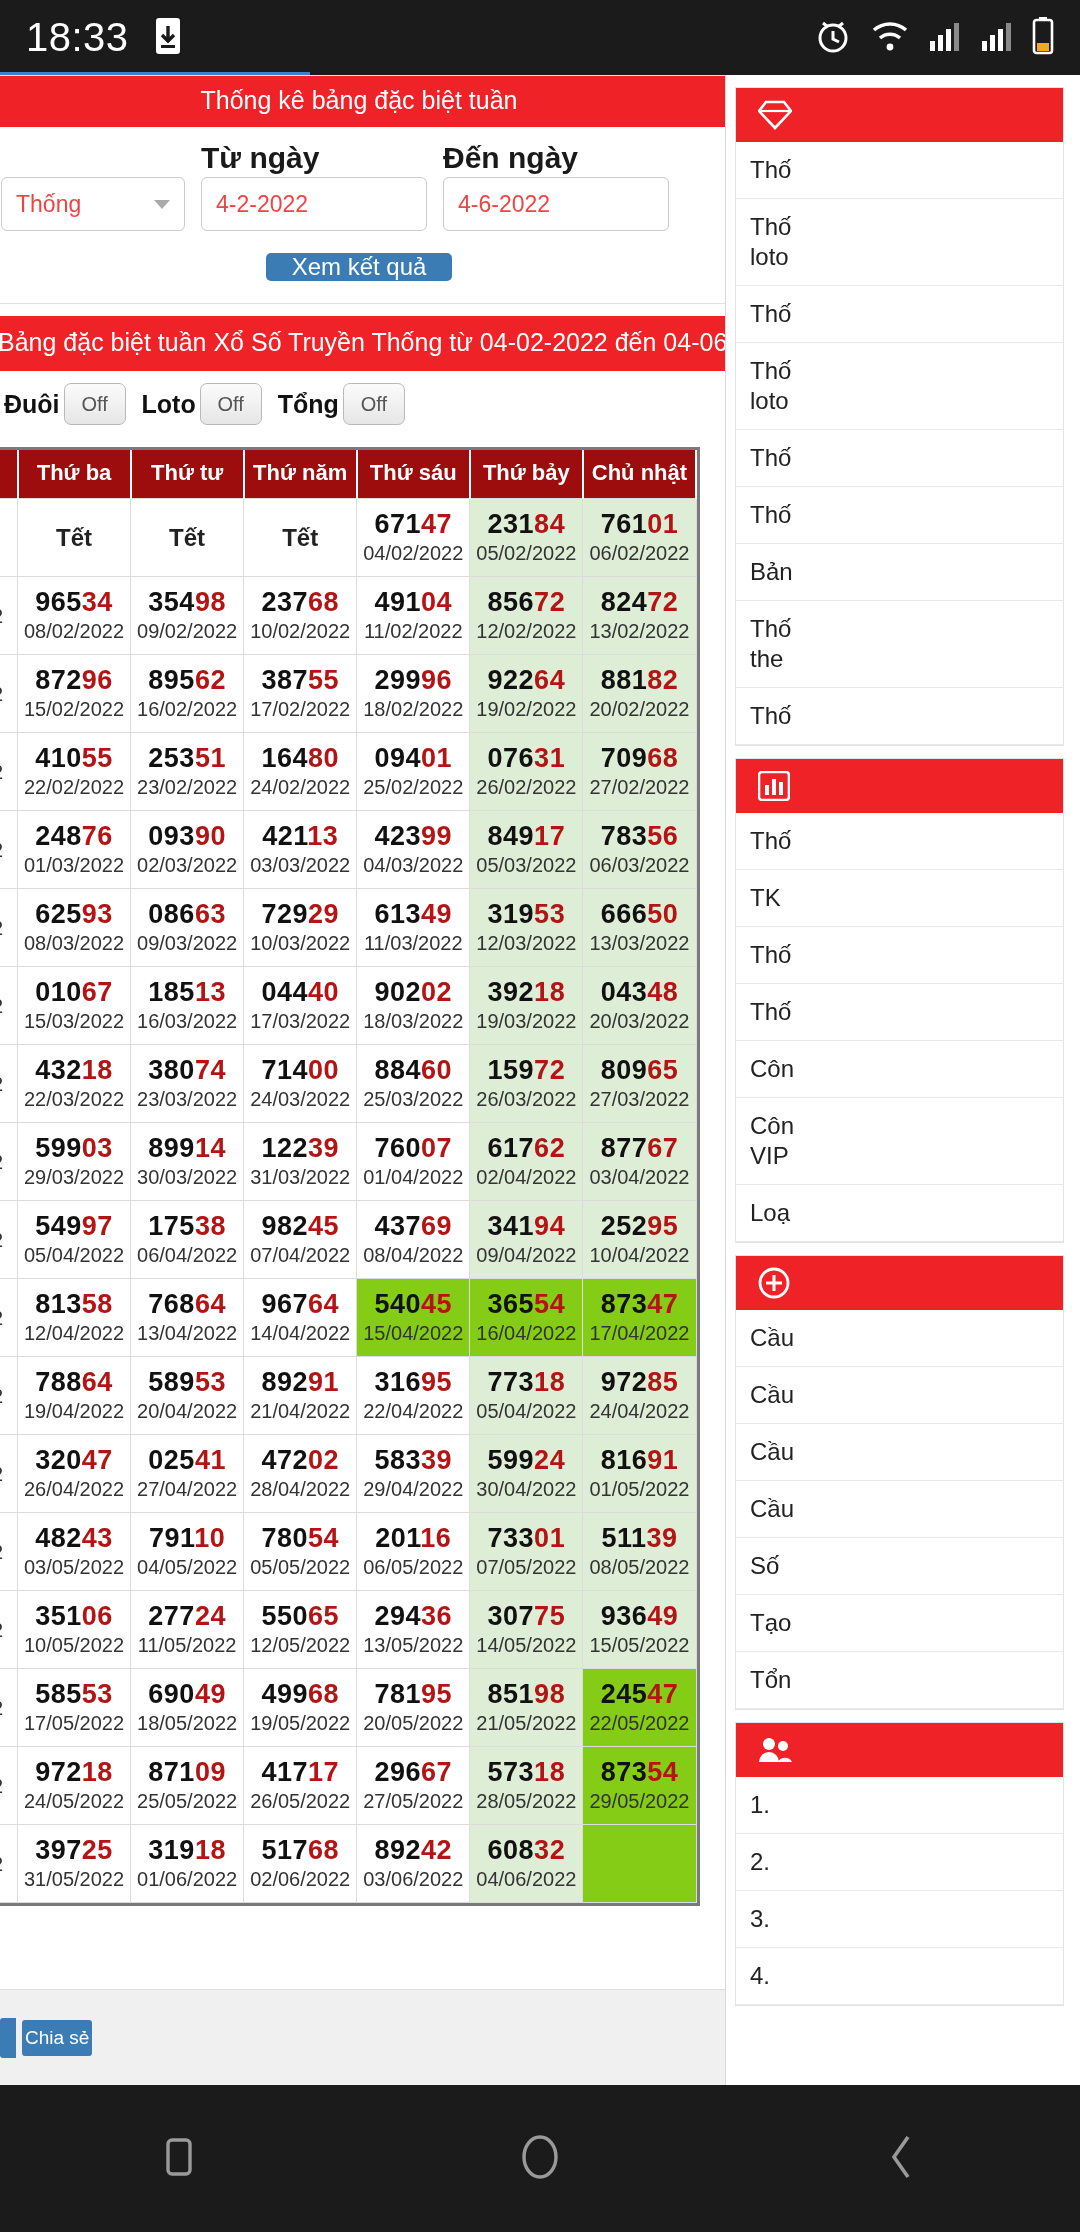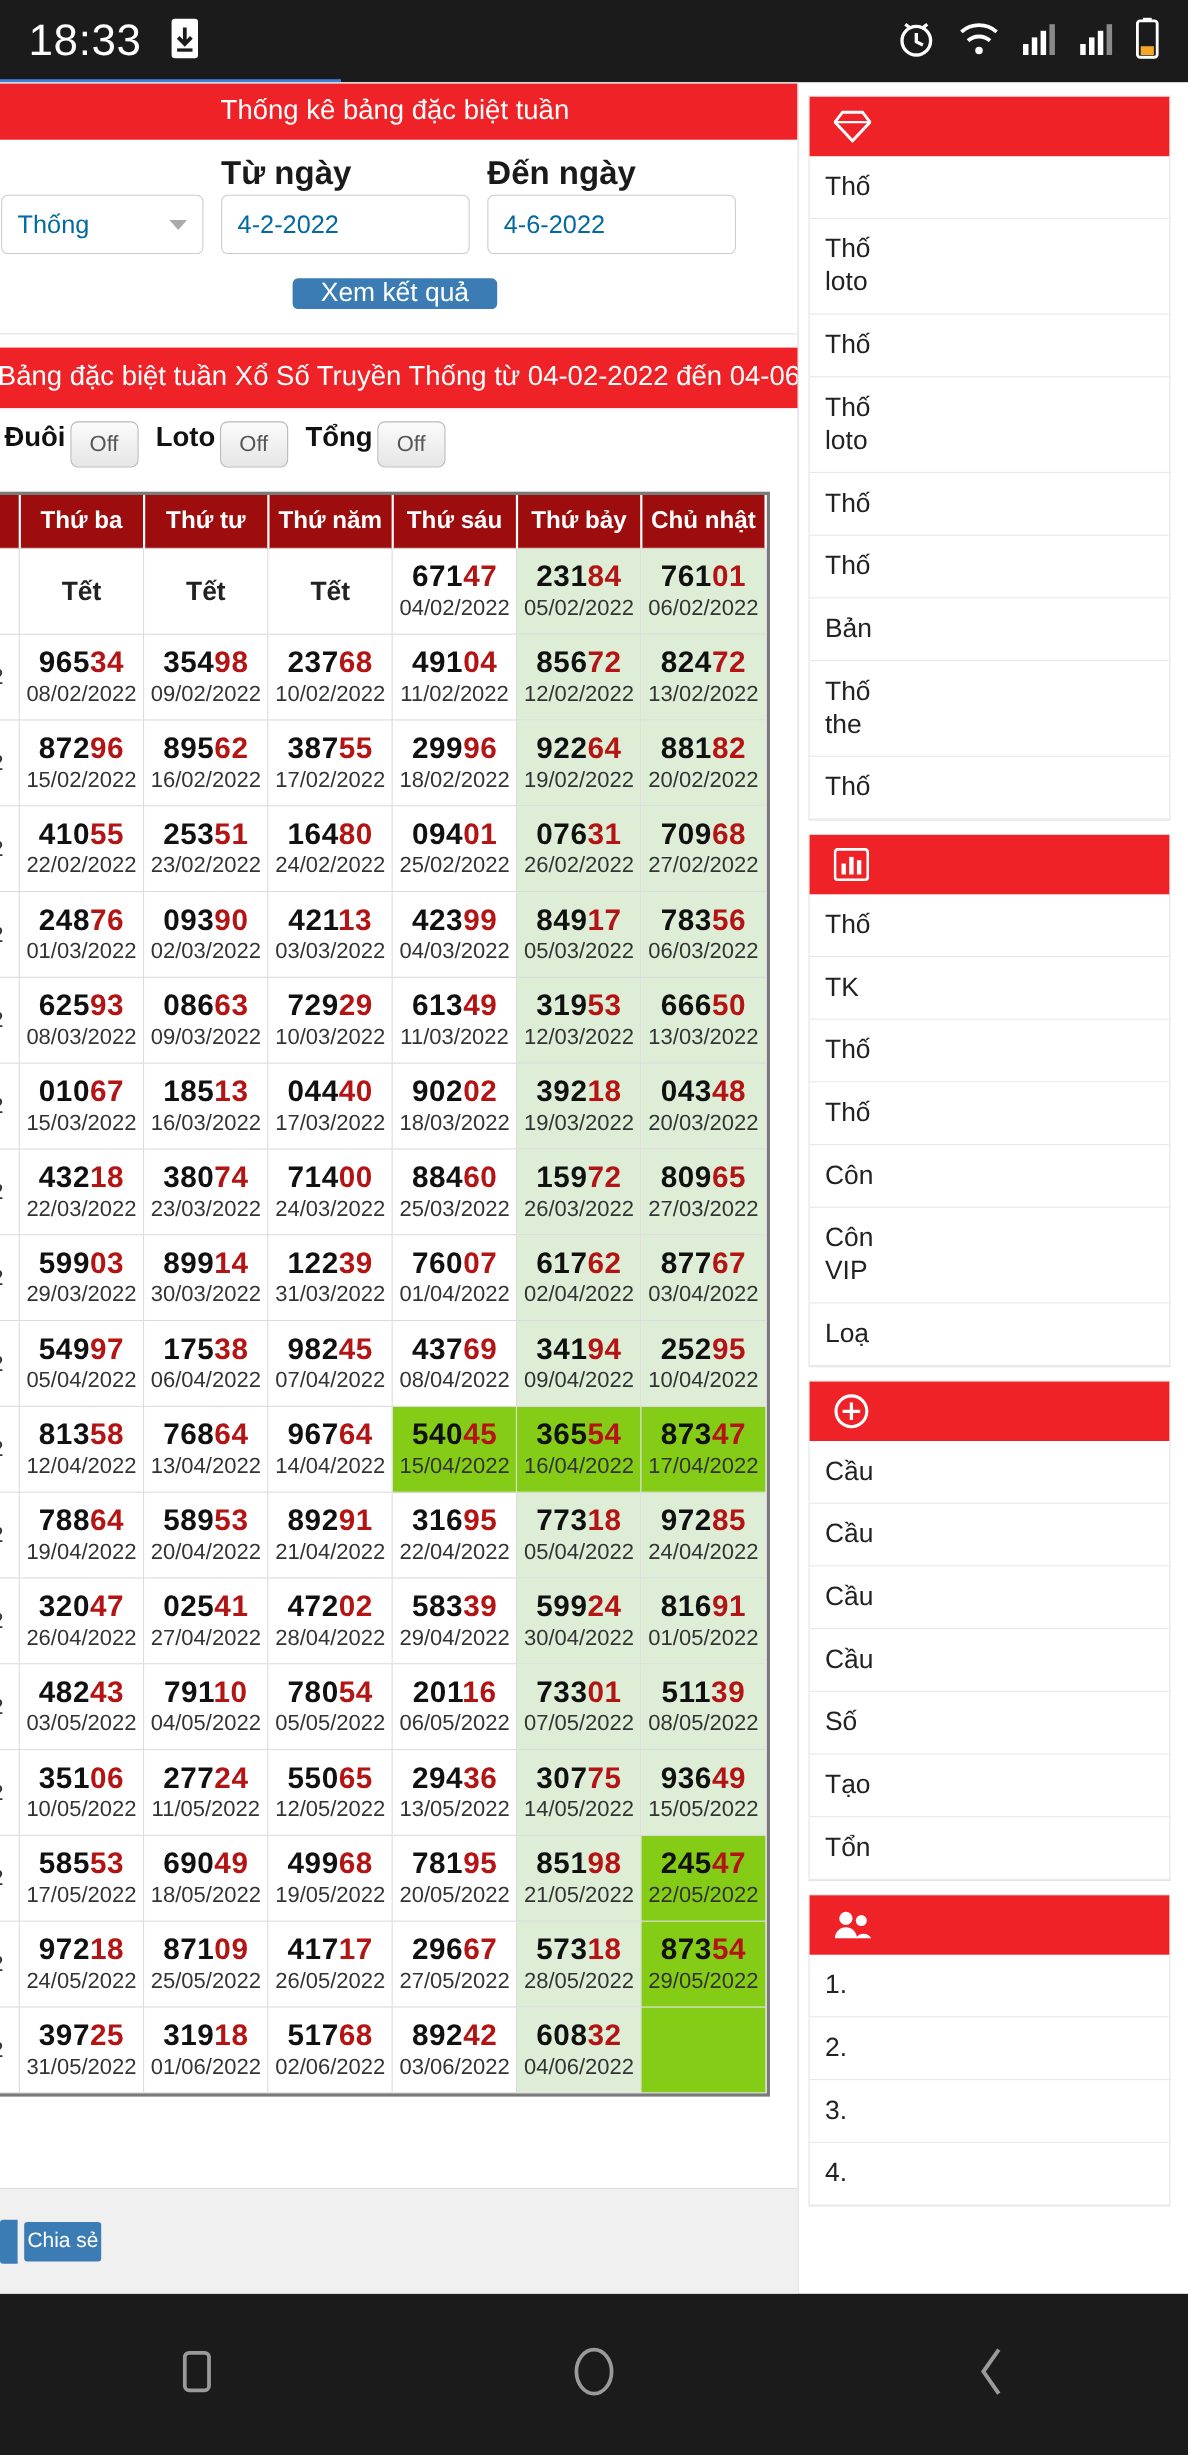--- a/index.html
+++ b/index.html
@@ -23,33 +23,33 @@
 
   .panel { border:1px solid #e2e2e2; background:#fff; }
   .panel-head { background:#ee2227; color:#fff; text-align:center;
     font-size:25px; padding:10px 0 12px; font-weight:400; }
 
   .form-row { display:flex; padding:14px 0 6px; gap:0; }
   .fld { padding:0 8px; }
   .fld-label { font-size:30px; font-weight:bold; color:#1a1a1a; text-align:left;
     margin-bottom:2px; }
   .sel, .inp { width:100%; height:54px; border:1px solid #ccc; border-radius:6px;
-    background:#fff; font-size:23px; color:#0369a1; padding:0 14px;
+    background:#fff; font-size:23px; color:#ef4444; padding:0 14px;
     display:flex; align-items:center; }
   .sel { justify-content:space-between; }
   .chev { width:0;height:0;border-left:8px solid transparent;border-right:8px solid transparent;
     border-top:9px solid #aaa; }
   .btn-row { display:flex; justify-content:center; padding:16px 0 22px; }
   .btn-primary { background:#3b7cb5; color:#fff; font-size:24px; border:none;
     border-radius:5px; padding:0 26px; }
 
   .result-banner { background:#ee2227; color:#fff; font-size:25px;
     padding:12px 0 14px 6px; white-space:nowrap; margin-top:12px; }
 
-  .toggles { display:flex; gap:0; padding:12px 4px 10px; }
+  .toggles { display:flex; align-items:center; gap:0; padding:12px 4px 10px; }
   .tg-label { font-size:25px; font-weight:bold; color:#111; margin-right:4px; }
   .tg { width:62px; height:42px; border:1px solid #b9b9b9; border-radius:7px;
     background:linear-gradient(#fbfbfb,#e6e6e6); display:flex; align-items:center;
     justify-content:center; font-size:20px; color:#555; margin-right:16px; }
 
   
   .tbl-wrap { margin-top:12px; border:3px solid #7a7a7a; border-right:3px solid #7a7a7a;
     width:712px; margin-left:-12px; background:#fff; overflow:hidden; }
   table.res { border-collapse:collapse; width:100%; table-layout:fixed; }
   table.res th { background:#9e0d0d; color:#fff; font-size:22px; font-weight:bold;

